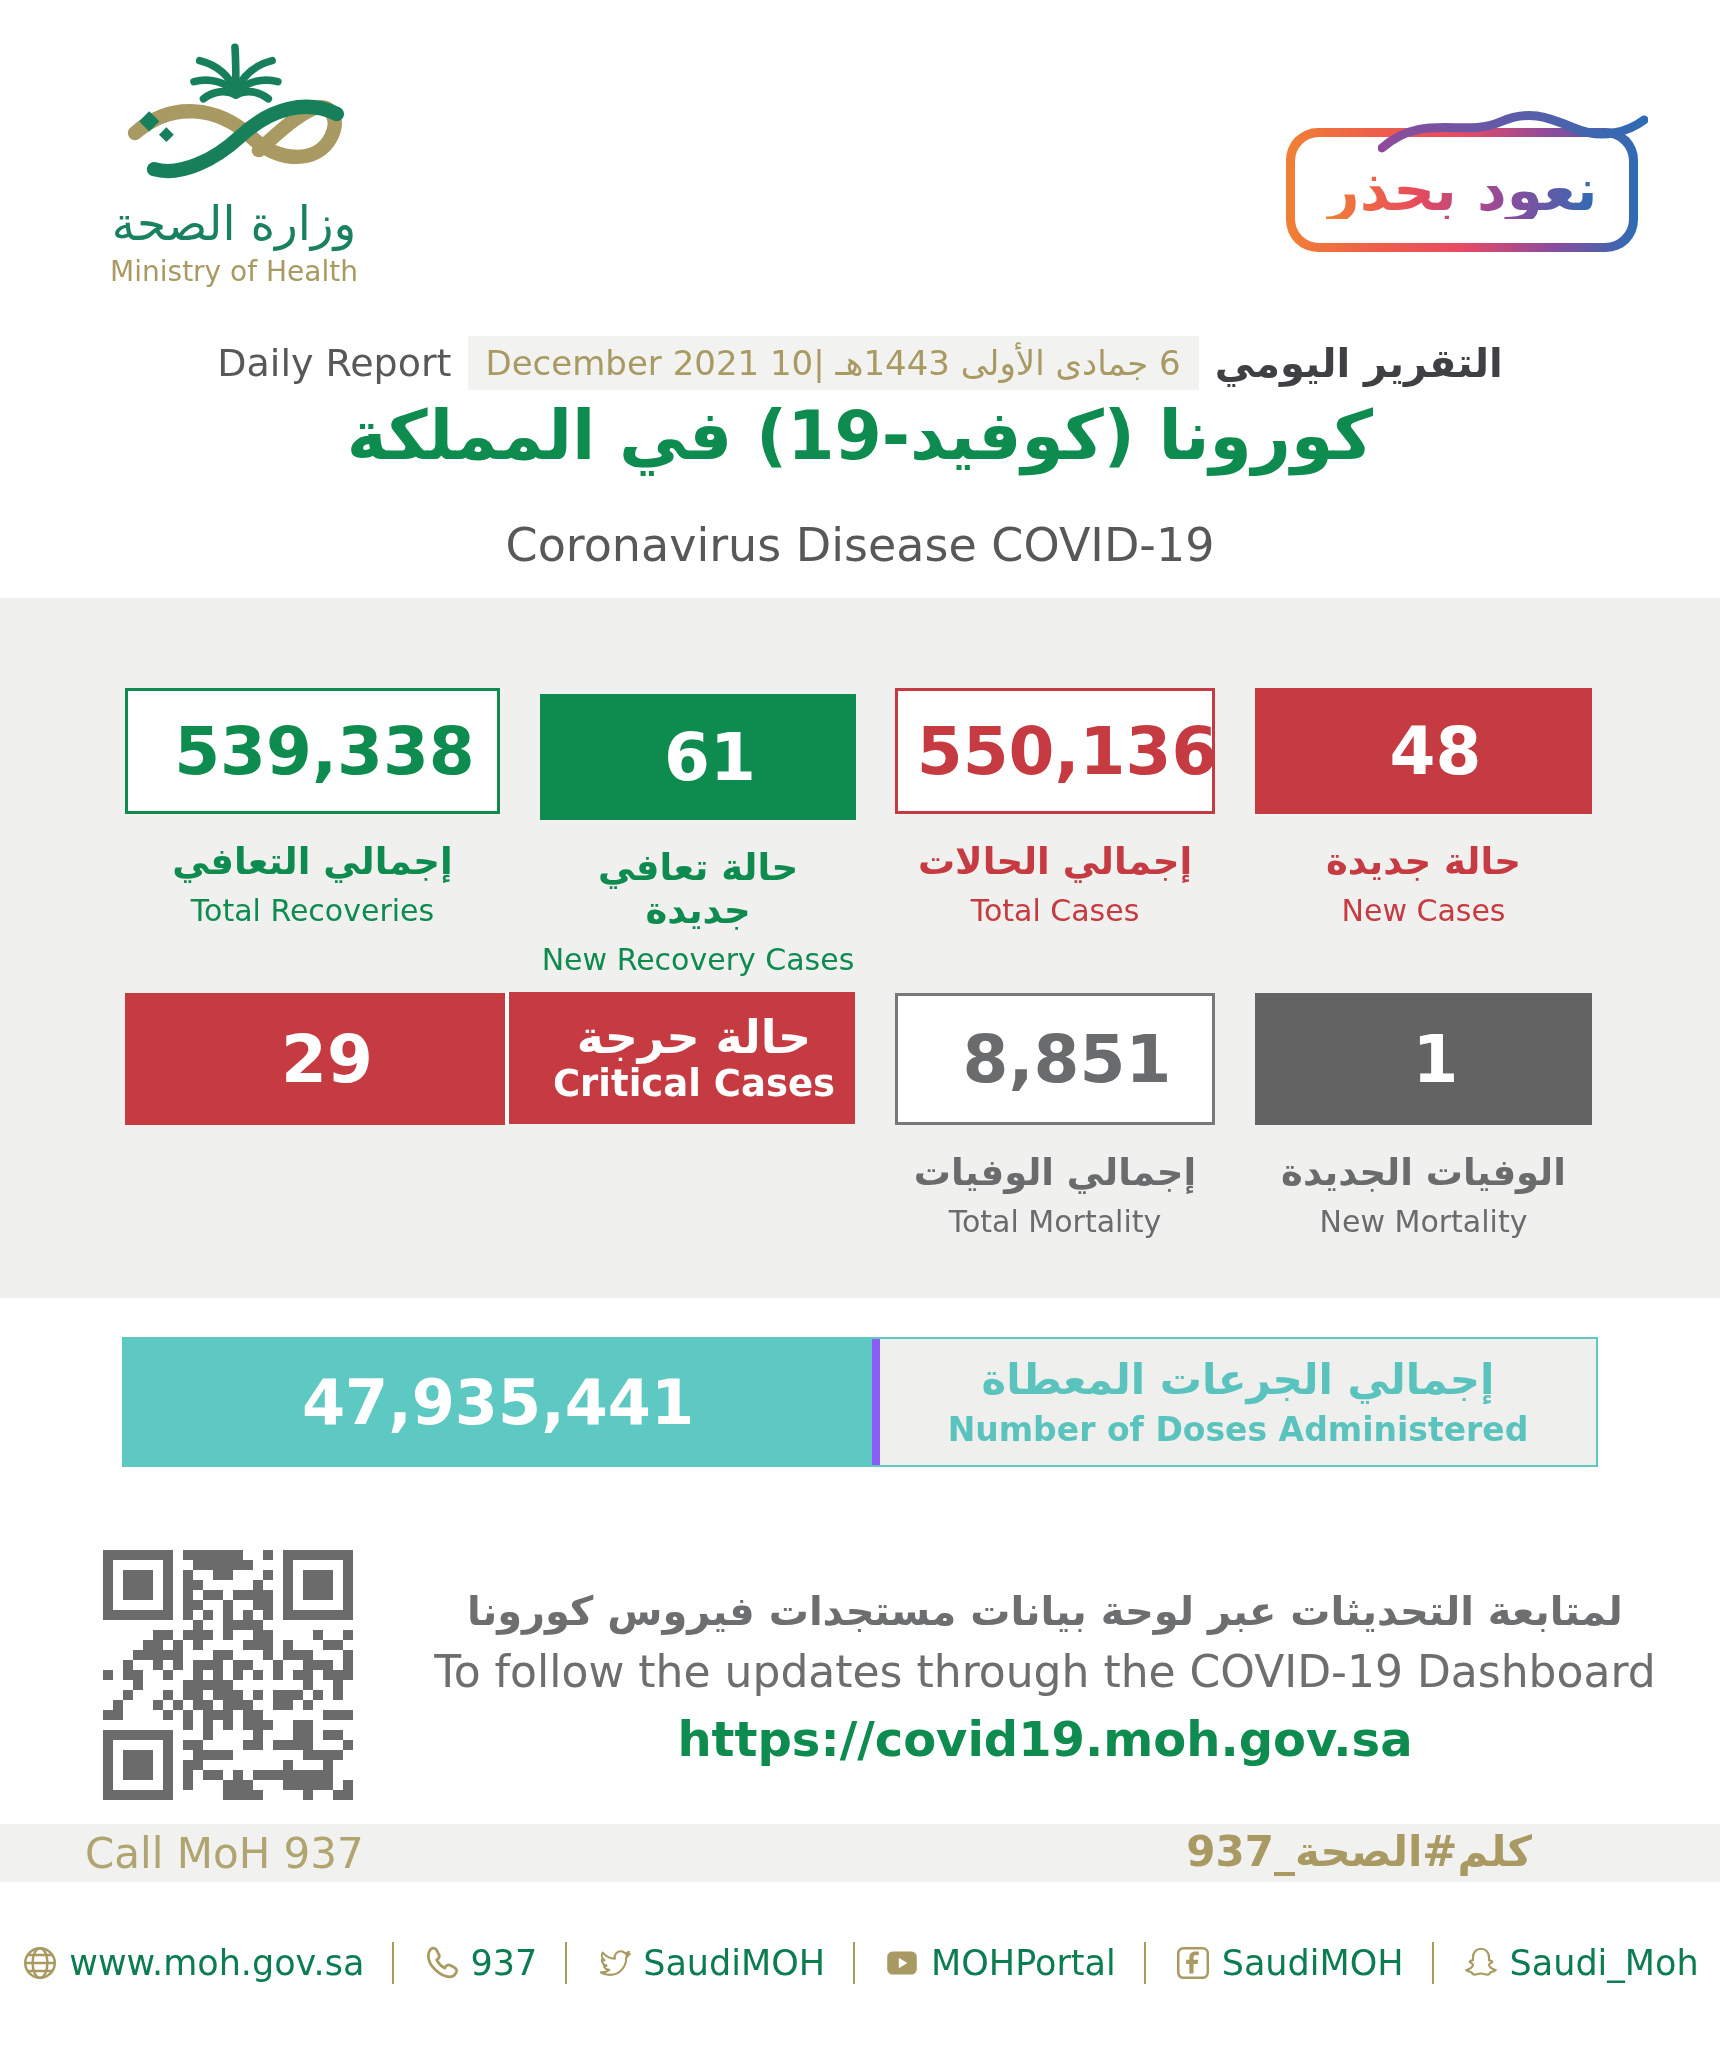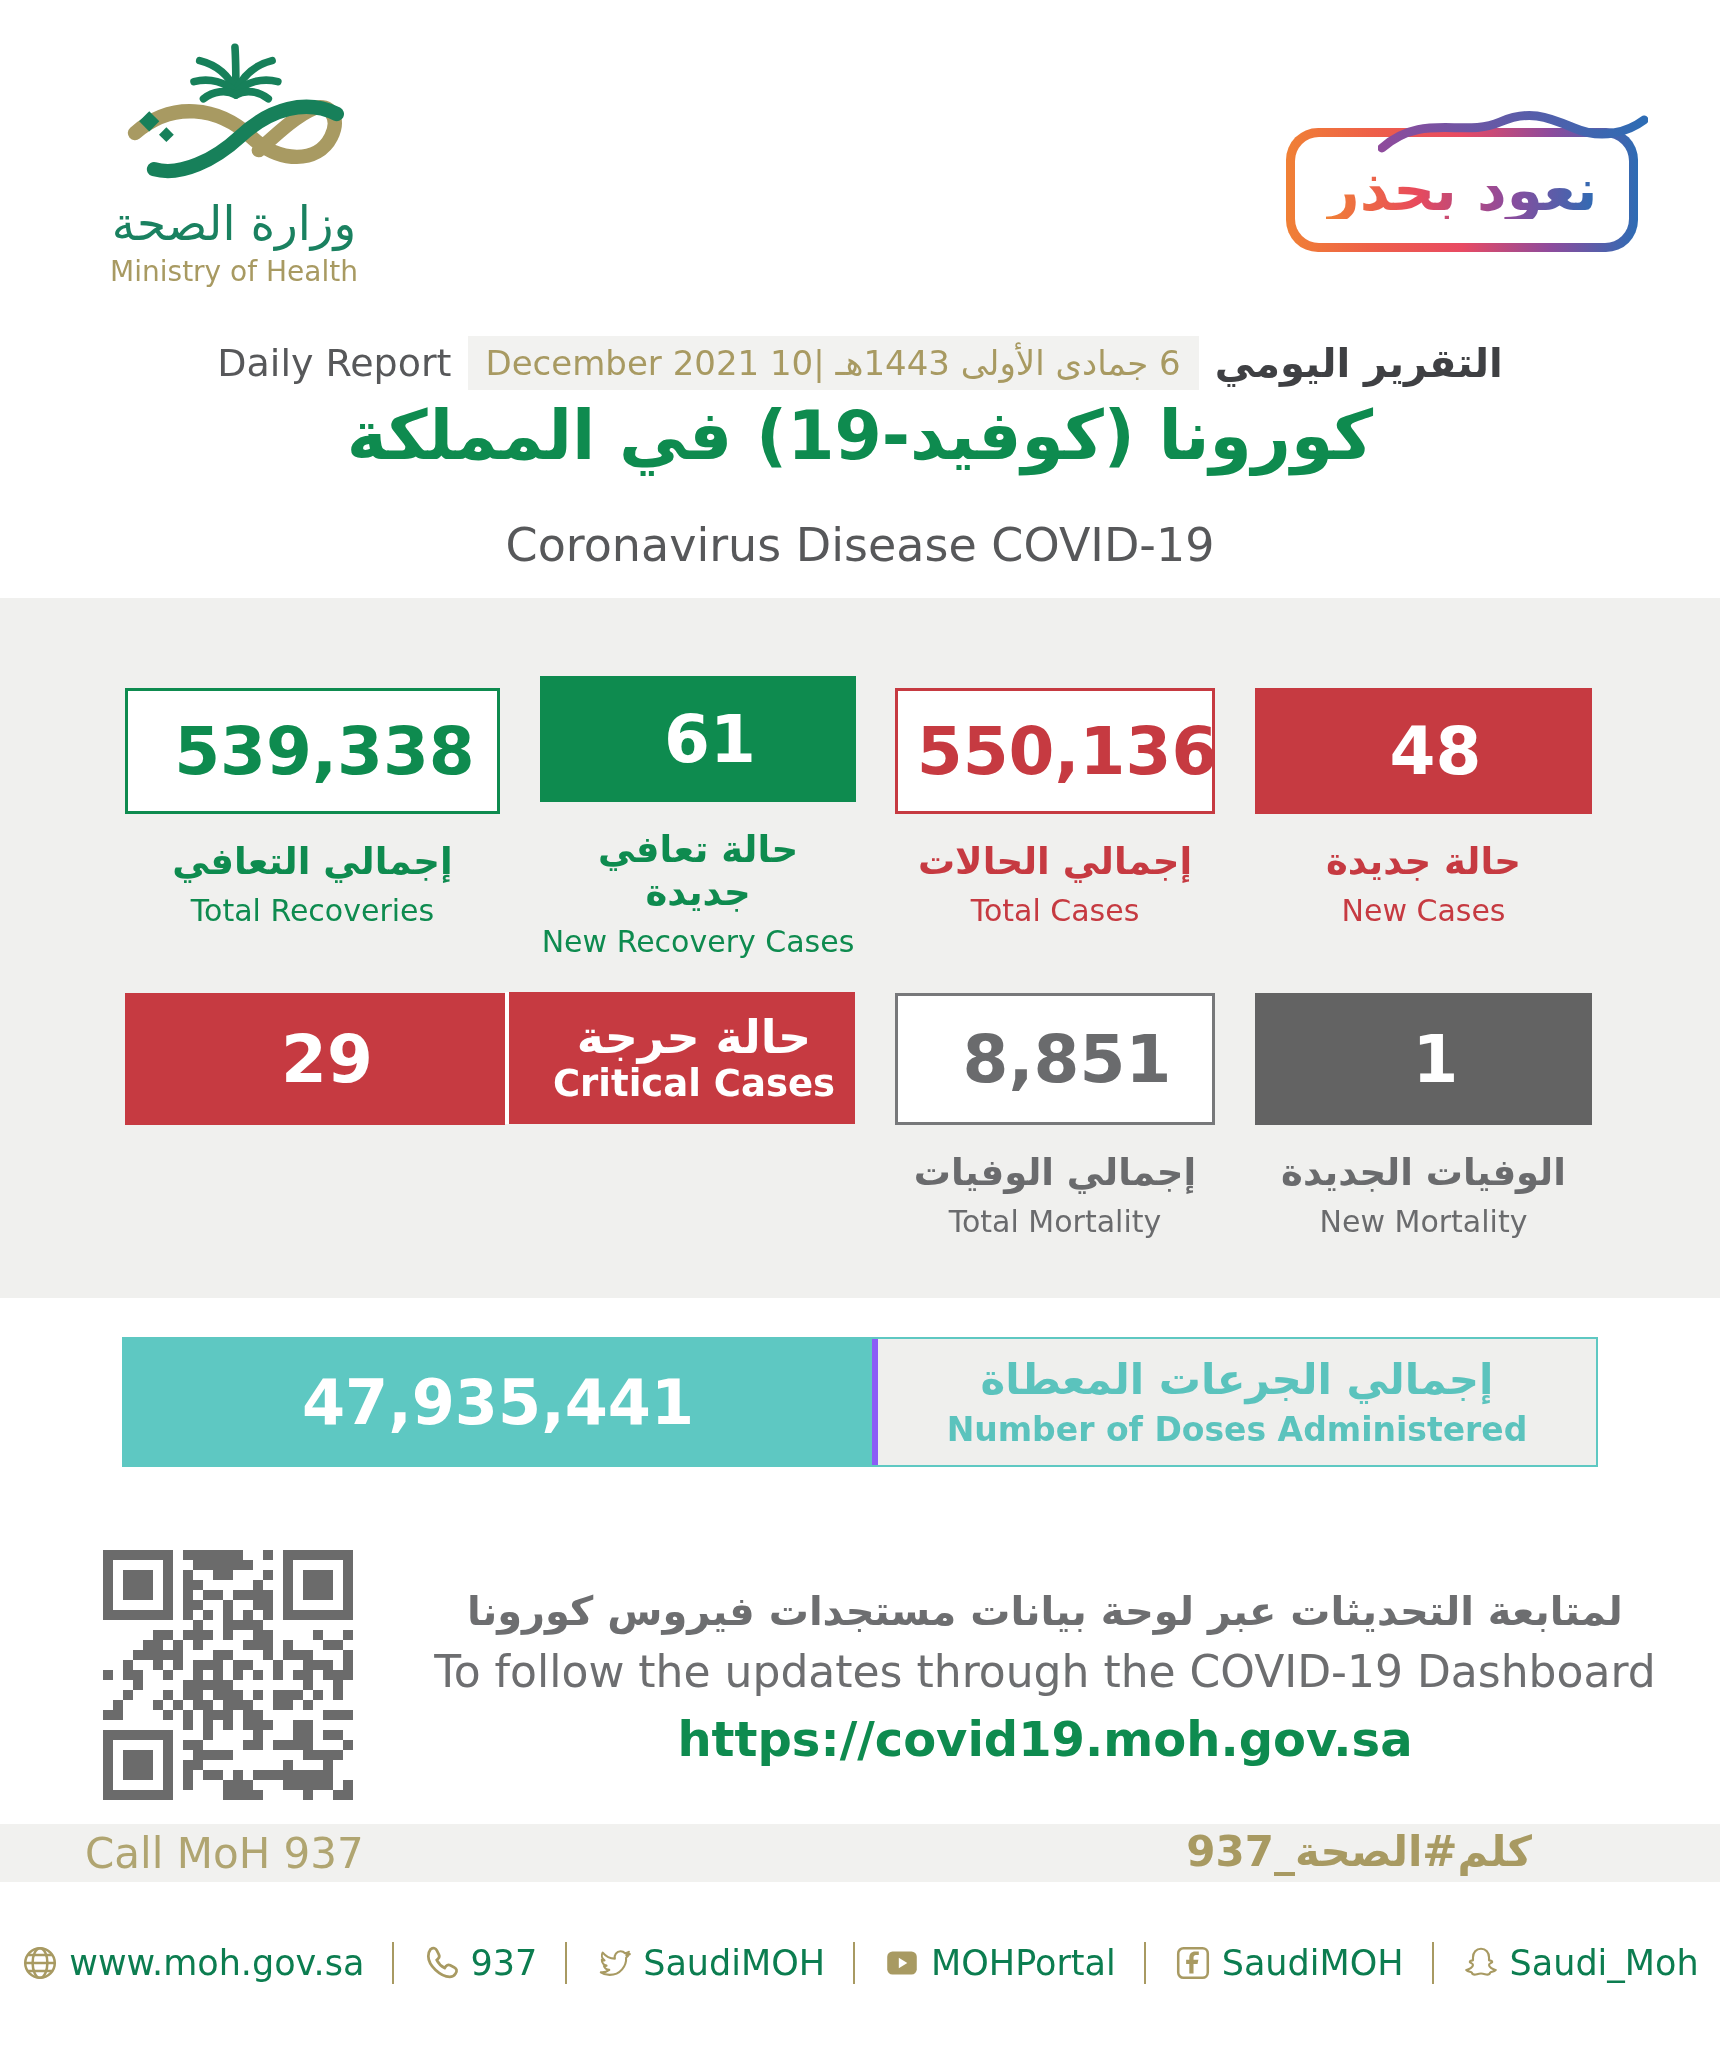--- a/index.html
+++ b/index.html
@@ -42,33 +42,33 @@
   .fill-red{background:#c63a41;color:#fff;}
   .outline-gray{background:#fff;border:3px solid #77787a;color:#6a6b6d;}
   .fill-gray{background:#636363;color:#fff;}
   .lbl-ar{margin-top:26px;font-size:37px;font-weight:bold;direction:rtl;}
   .lbl-en{margin-top:10px;font-size:30px;}
   .green{color:#0e8b4f}.red{color:#c63a41}.gray{color:#6a6b6d}
   .crit-ar{font-size:46px;font-weight:bold;direction:rtl;line-height:1.15;}
   .crit-en{font-size:37px;font-weight:bold;line-height:1.1;}
 
   #stat-total-recoveries{left:125px;top:90px;width:375px;}
-  #stat-new-recoveries{left:540px;top:78px;width:316px;}
+  #stat-new-recoveries{left:540px;top:96px;width:316px;}
   #stat-total-cases{left:895px;top:90px;width:320px;}
   #stat-new-cases{left:1255px;top:90px;width:337px;}
   #stat-critical-value{left:125px;top:395px;width:380px;}
   #stat-critical-label{left:505px;top:394px;width:350px;}
   #stat-critical-label .card{border-left:4px solid #ffffff;}
   #stat-total-mortality{left:895px;top:395px;width:320px;}
   #stat-new-mortality{left:1255px;top:395px;width:337px;}
 
   
   .doses{position:absolute;left:122px;top:1337px;width:1476px;height:130px;border:2px solid #5ec8c2;display:flex;box-sizing:border-box;}
   .doses-num{width:748px;background:#5ec8c2;color:#fff;font-size:62px;font-weight:bold;display:flex;align-items:center;justify-content:center;}
-  .doses-label{flex:1;background:#efefed;border-left:6px solid #8b5cf6;display:flex;flex-direction:column;align-items:center;justify-content:center;color:#5bc3bd;}
+  .doses-label{flex:1;background:#efefed;border-left:8px solid #8b5cf6;display:flex;flex-direction:column;align-items:center;justify-content:center;color:#5bc3bd;}
   .doses-ar{font-size:42px;font-weight:bold;direction:rtl;}
   .doses-en{font-size:33px;margin-top:6px;font-weight:bold;}
 
   
   .qr{position:absolute;left:103px;top:1550px;width:250px;height:250px;}
   .dash{position:absolute;left:400px;top:1588px;width:1290px;text-align:center;}
   .dash-ar{color:#6d6e70;font-size:40px;font-weight:bold;direction:rtl;}
   .dash-en{color:#6d6e70;font-size:44px;margin-top:12px;}
   .dash-url{color:#0e8b4f;font-size:48px;font-weight:bold;margin-top:14px;}
 

